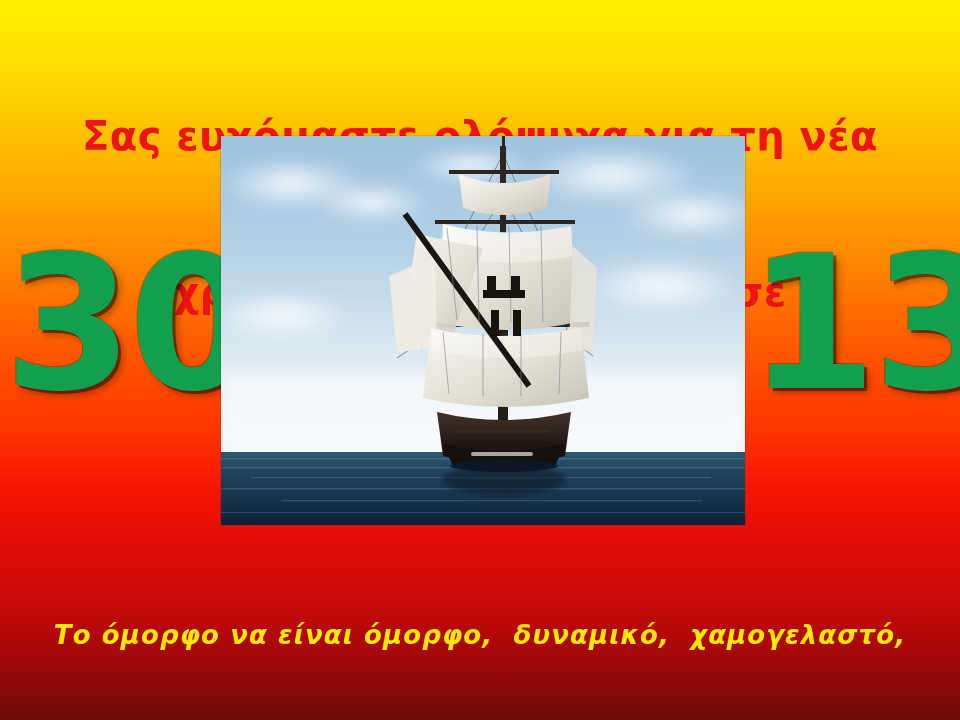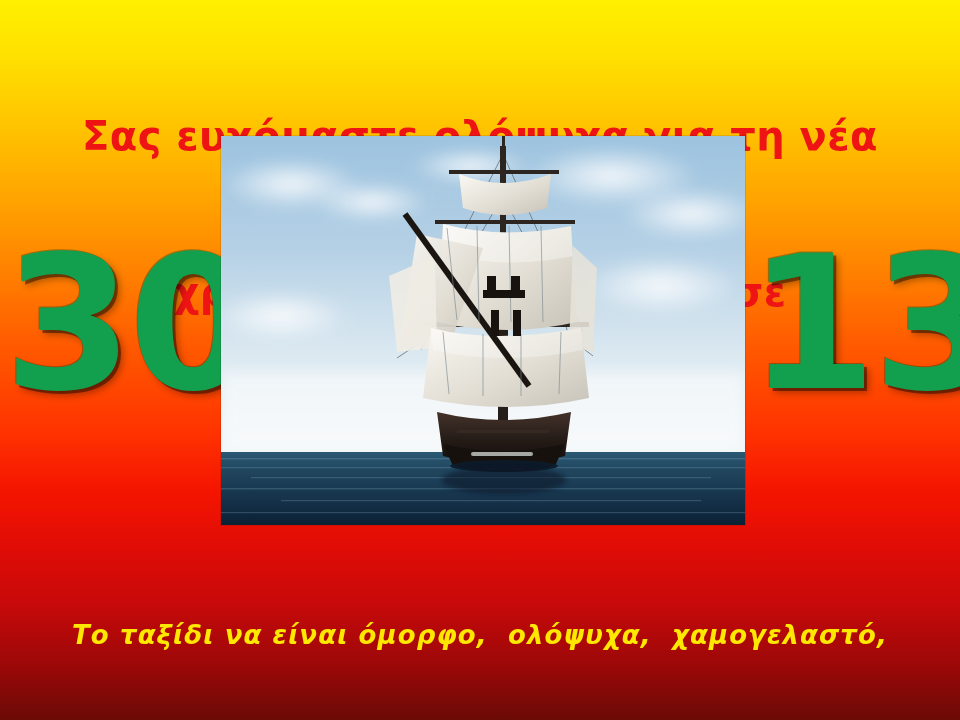--- a/index.html
+++ b/index.html
@@ -233,19 +233,19 @@
           <rect x="232" y="284" width="100" height="3"></rect>
           <rect x="236" y="294" width="92" height="3"></rect>
         </g>
 
         <ellipse cx="283" cy="344" rx="62" ry="14" fill="#0A1826" opacity="0.55" filter="url(#soft)"></ellipse>
       </g>
     </svg>
   </div>
 
   <div id="verse">
-    <span class="ln">Το ταξίδι να είναι όμορφο,  ολόψυχα,  χαμογελαστό,</span>
+    <span class="ln">Το όμορφο να είναι όμορφο,  δυναμικό,  χαμογελαστό,</span>
     
     
     
   </div>
 
 </div>
 
 </body></html>

